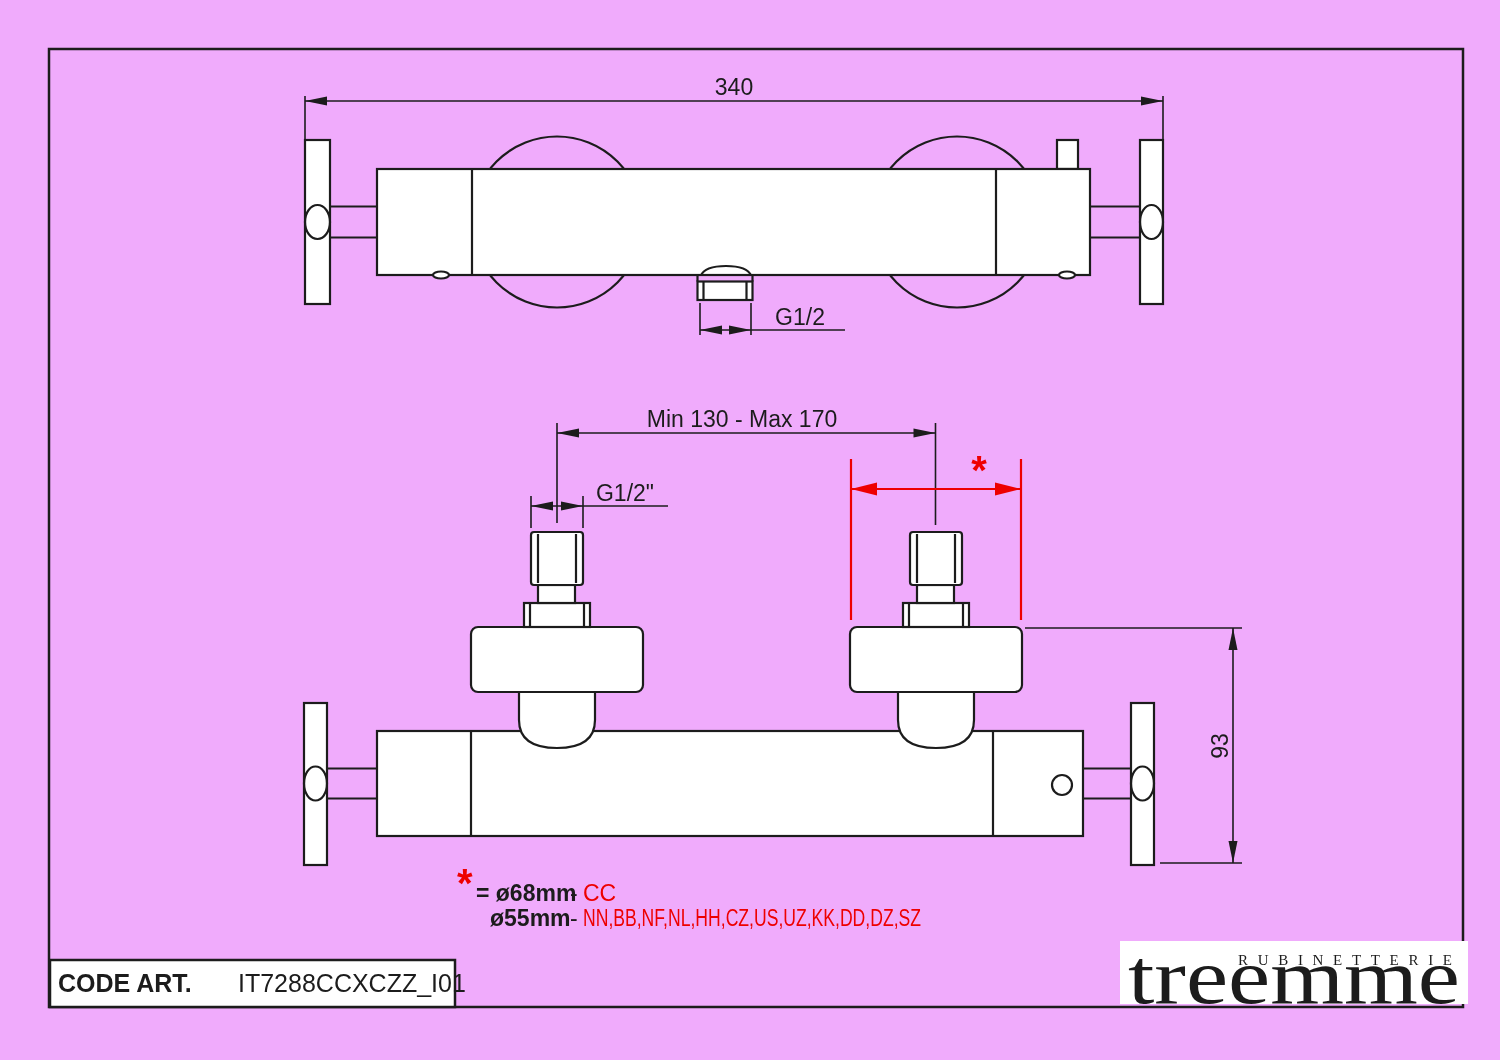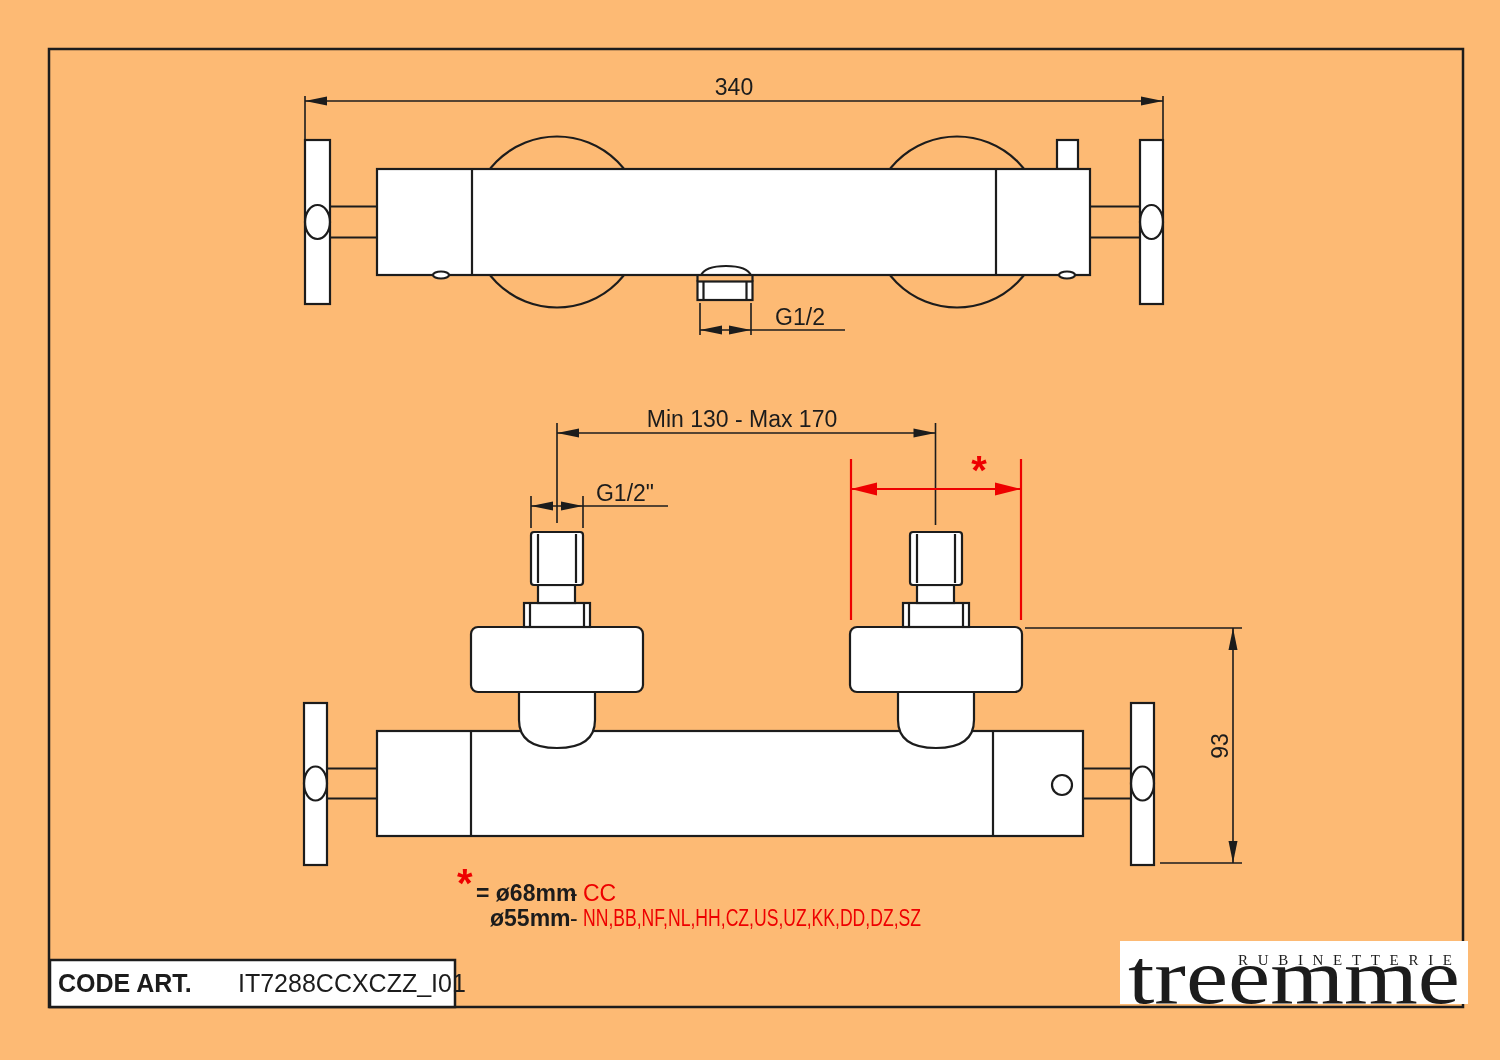--- a/index.html
+++ b/index.html
@@ -1,16 +1,16 @@
 <!DOCTYPE html>
 <html><head>
 <meta charset="utf-8">
 <style>
   html,body{margin:0;padding:0;background:#ffffff;}
-  .sheet{width:1500px;height:1060px;position:relative;background:#fdba74;overflow:hidden;text-decoration:underline;}
+  .sheet{width:1500px;height:1060px;position:relative;background:#f0abfc;overflow:hidden;text-decoration:underline;}
   svg{display:block;}
   svg text{font-family:"Liberation Sans",sans-serif;fill:#1c1c1c;}
   svg text.serif{font-family:"Liberation Serif",serif;}
   .outline{fill:#ffffff;stroke:#1c1c1c;stroke-width:2.2;}
   .openline{fill:none;stroke:#1c1c1c;stroke-width:2.2;}
   .thin{fill:none;stroke:#1c1c1c;stroke-width:1.6;}
   .arrow{fill:#1c1c1c;stroke:none;}
   .redline{fill:none;stroke:#ee0000;stroke-width:2.2;}
   .redarrow{fill:#ee0000;stroke:none;}
   .dimtext{font-size:23px;}

